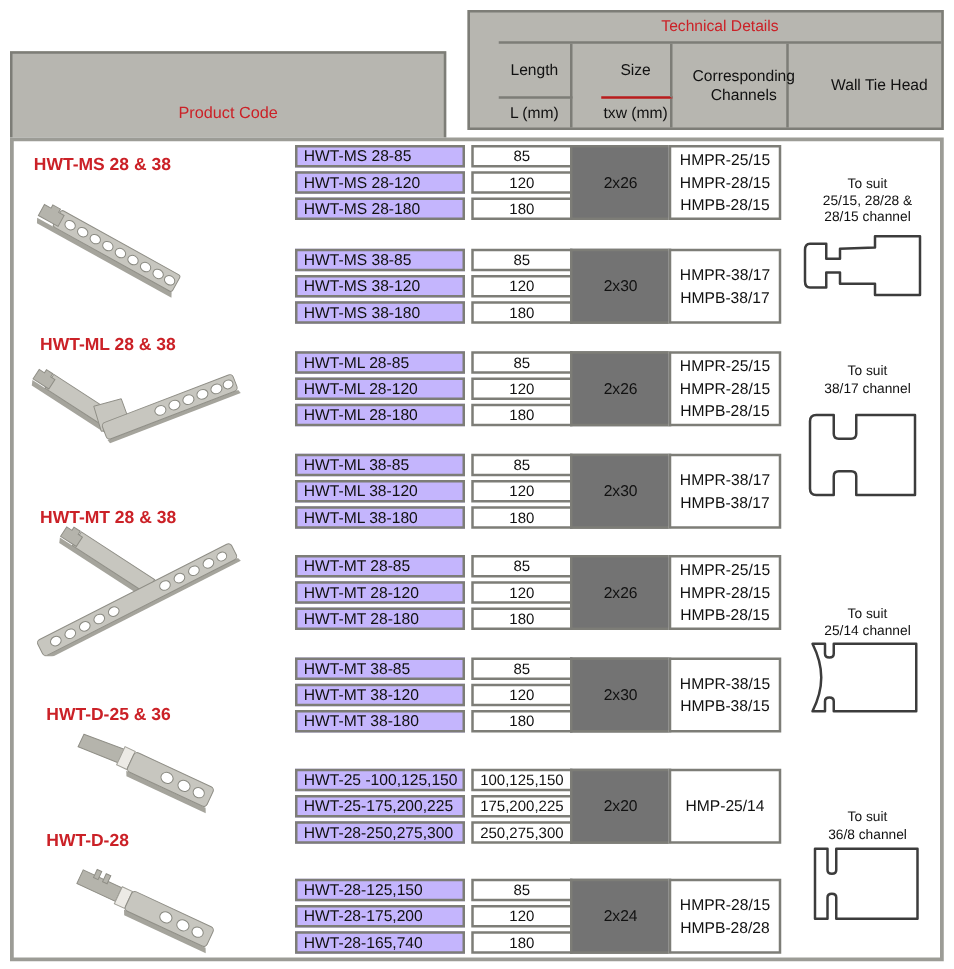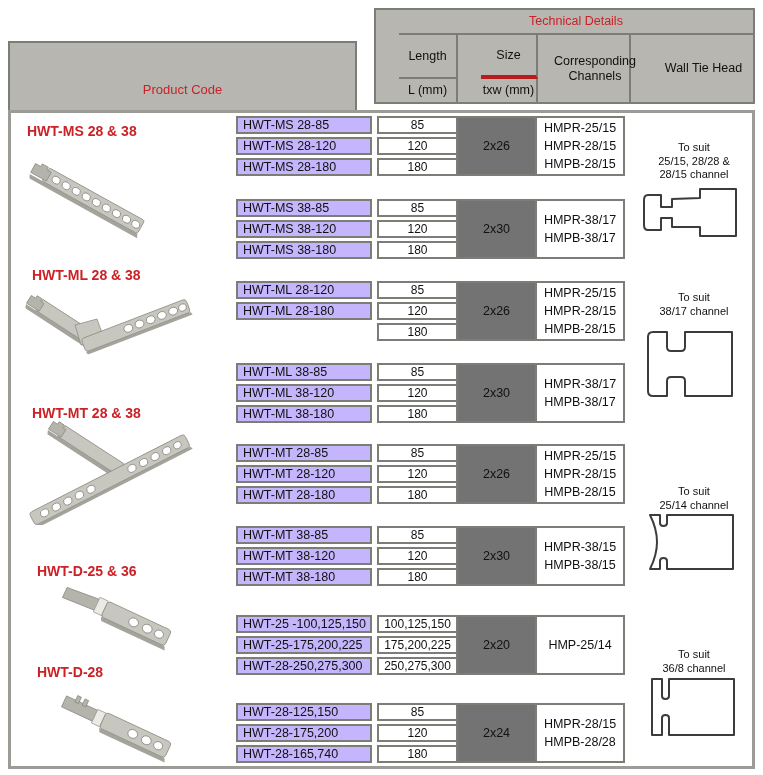--- a/index.html
+++ b/index.html
@@ -5,21 +5,21 @@
   html,body{margin:0;padding:0;background:#ffffff;font-family:"Liberation Sans","DejaVu Sans",sans-serif;color:#111;}
   #page{position:relative;width:763px;height:775px;background:#fff;overflow:hidden;}
   .red{color:#cb2127;}
   
   .hbox{position:absolute;background:#b7b6b0;border:2px solid #7d7d77;box-sizing:border-box;}
   #pc-box{left:8px;top:8px;width:349px;height:96px;display:flex;align-items:center;justify-content:center;font-size:13px;margin-top:33px;}
   #td-box{left:374px;top:8px;width:381px;height:96px;display:grid;grid-template-columns:82px 80px 93px 1fr;grid-template-rows:25px 44px 1fr;}
   .tdc{display:flex;align-items:center;justify-content:center;text-align:center;font-size:12.5px;box-sizing:border-box;line-height:15px;margin-left:23px;}
   .td-title{grid-column:1/5;grid-row:1;border-bottom:2px solid #7d7d77;}
   .c-len{grid-column:1;grid-row:2;border-right:2px solid #7d7d77;border-bottom:2px solid #7d7d77;}
-  .c-size{grid-column:2;grid-row:2;border-right:2px solid #7d7d77;border-bottom:4px solid #b91c1c;}
+  .c-size{grid-column:2;grid-row:2;border-right:2px solid #7d7d77;border-bottom:2px solid #b91c1c;}
   .c-chan{grid-column:3;grid-row:2/4;border-right:2px solid #7d7d77;padding:0 4px;}
   .c-head{grid-column:4;grid-row:2/4;}
   .c-lmm{grid-column:1;grid-row:3;border-right:2px solid #7d7d77;}
   .c-txw{grid-column:2;grid-row:3;border-right:2px solid #7d7d77;}
   
   #body-box{position:absolute;left:8px;top:110px;width:747px;height:659px;border:3px solid #9c9c96;box-sizing:border-box;background:#fff;}
   
   .grp{position:absolute;left:0;width:100%;height:60px;}
   .codes{position:absolute;left:225px;top:0;width:136px;display:flex;flex-direction:column;gap:3px;}
   .code-cell{height:18px;background:#c4b5fd;border:2px solid #7d7d77;box-sizing:border-box;display:flex;align-items:center;padding-left:5px;font-size:12.5px;white-space:nowrap;}
@@ -187,20 +187,21 @@
           <span>2x30</span>
         </div>
       <div class="chan-box">
         <div>HMPR-38/17</div>
         <div>HMPB-38/17</div>
       </div>
     </div>
 
     <div class="grp" style="top:168px">
       <div class="codes">
+        <div class="code-cell">HWT-ML 28-85</div>
         <div class="code-cell">HWT-ML 28-120</div>
         <div class="code-cell">HWT-ML 28-180</div>
       </div>
       <div class="lens">
         <div class="len-cell">85</div>
         <div class="len-cell">120</div>
         <div class="len-cell">180</div>
       </div>
       <div class="size-box">
           <span>2x26</span>

